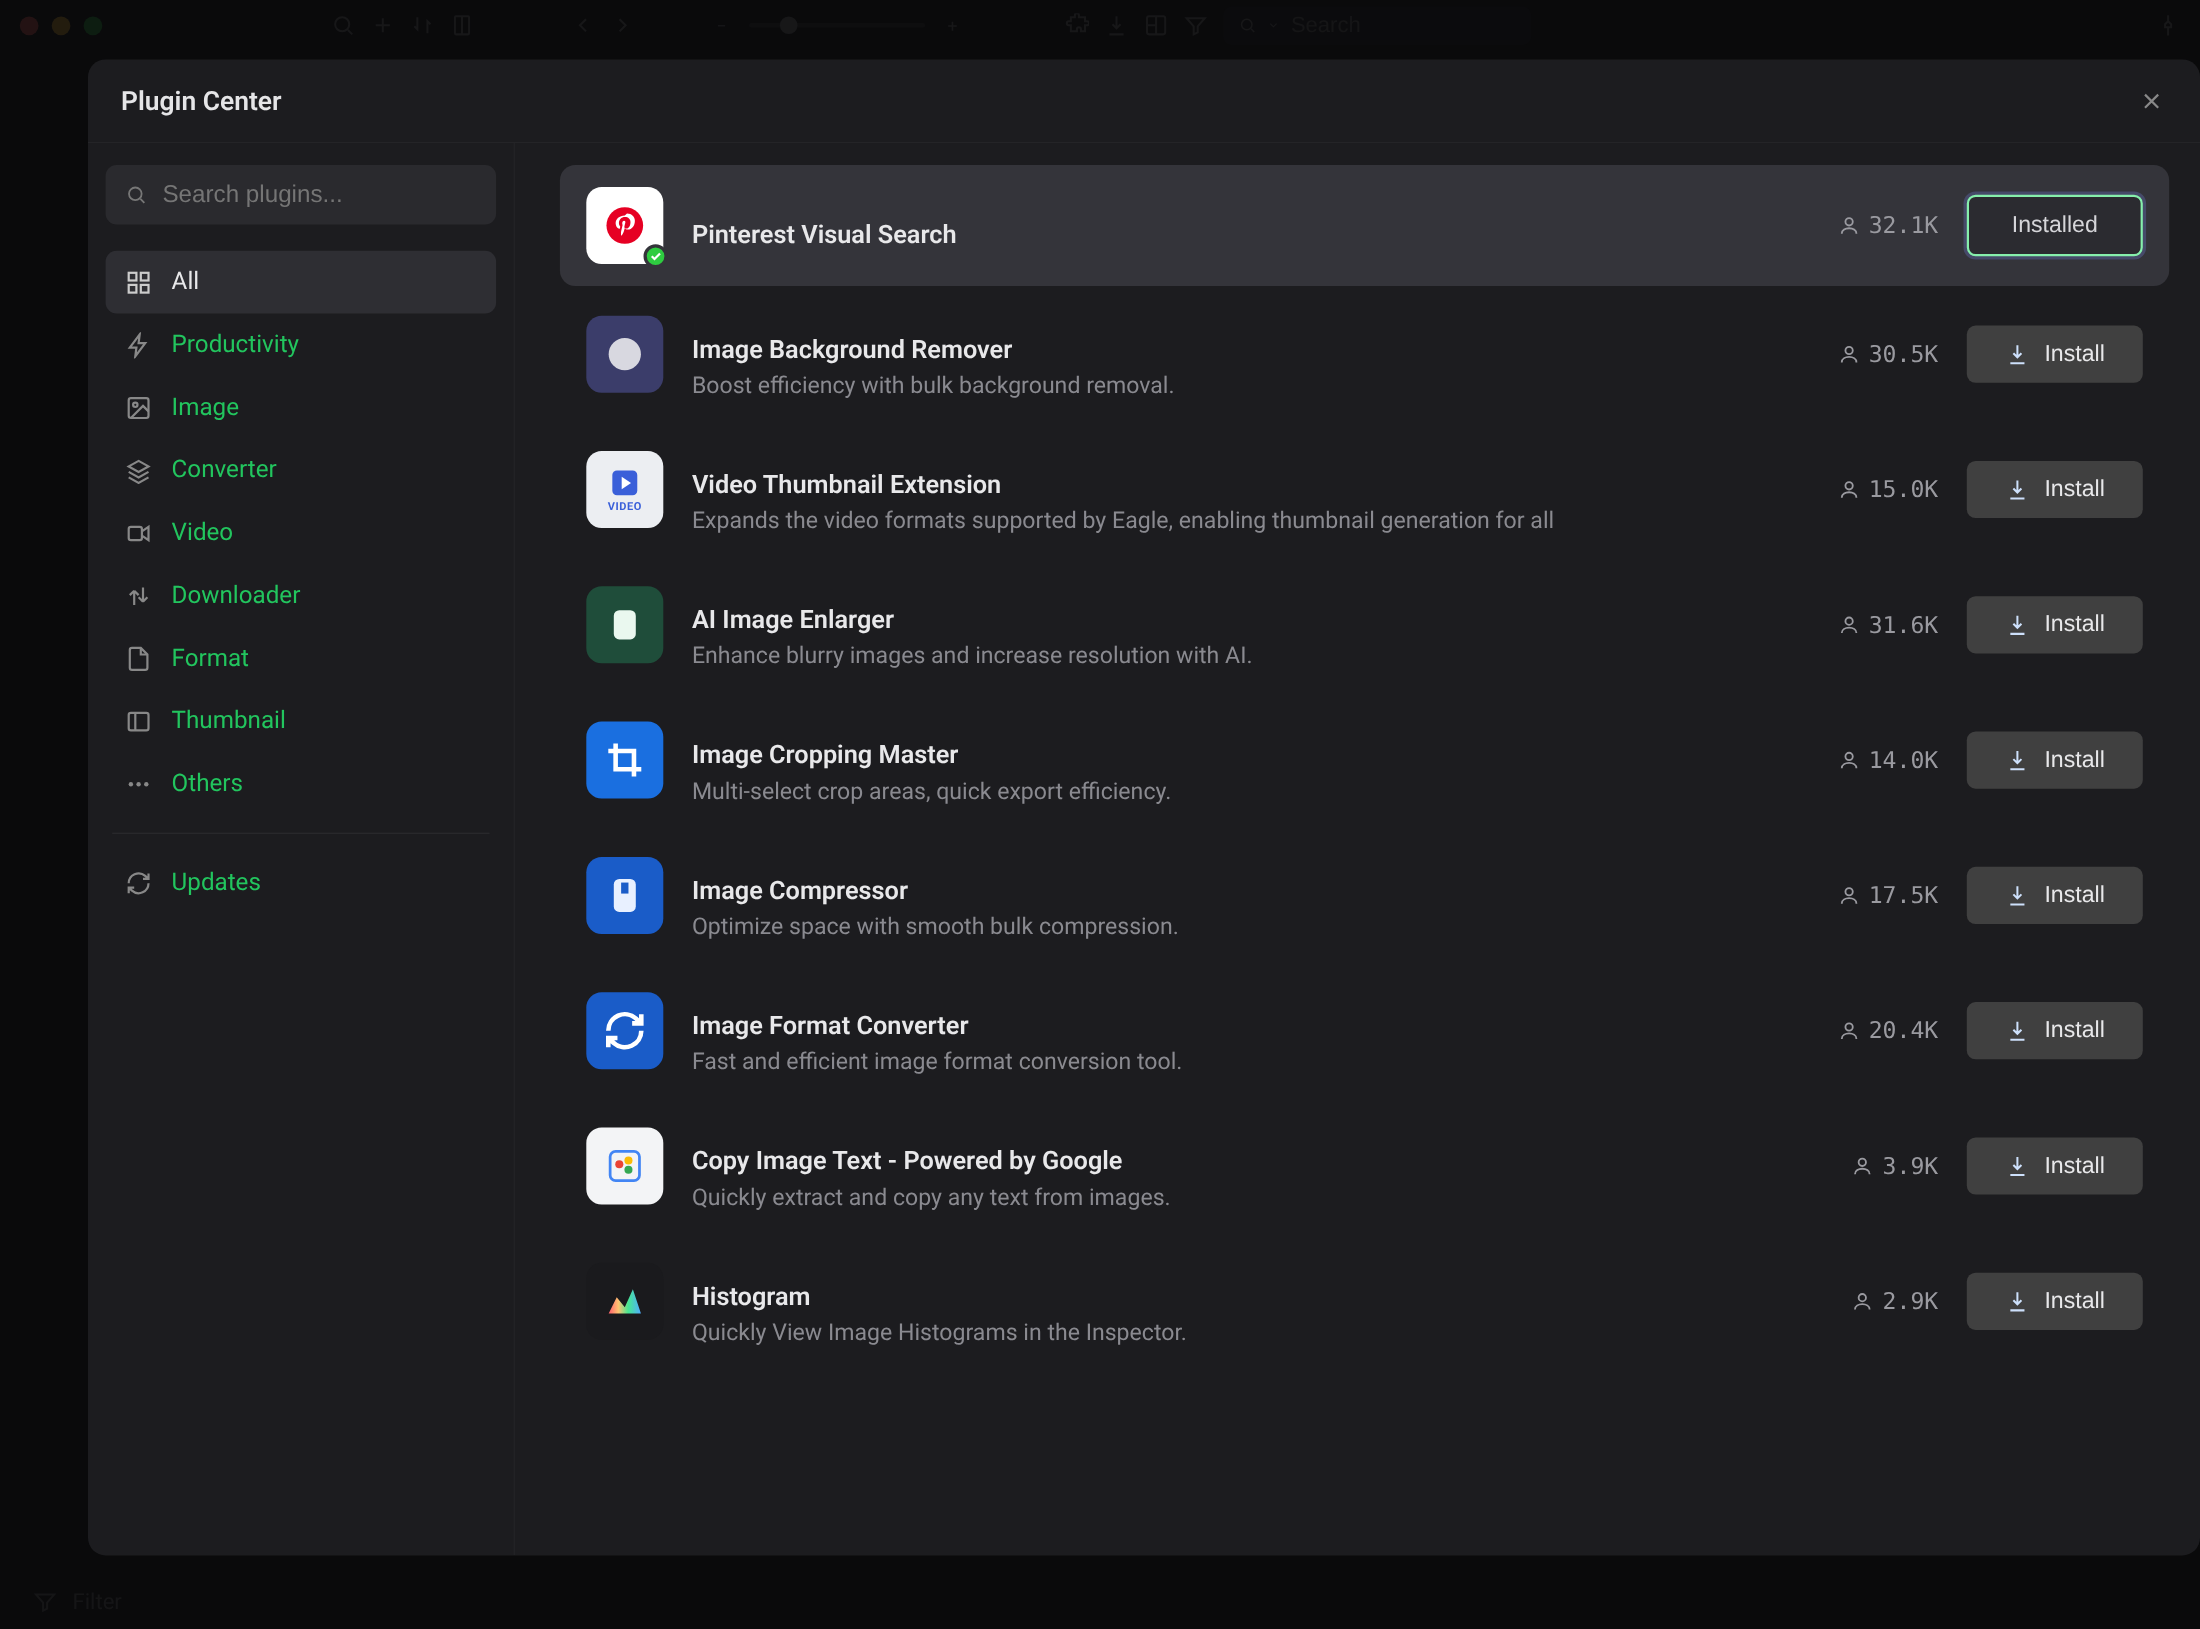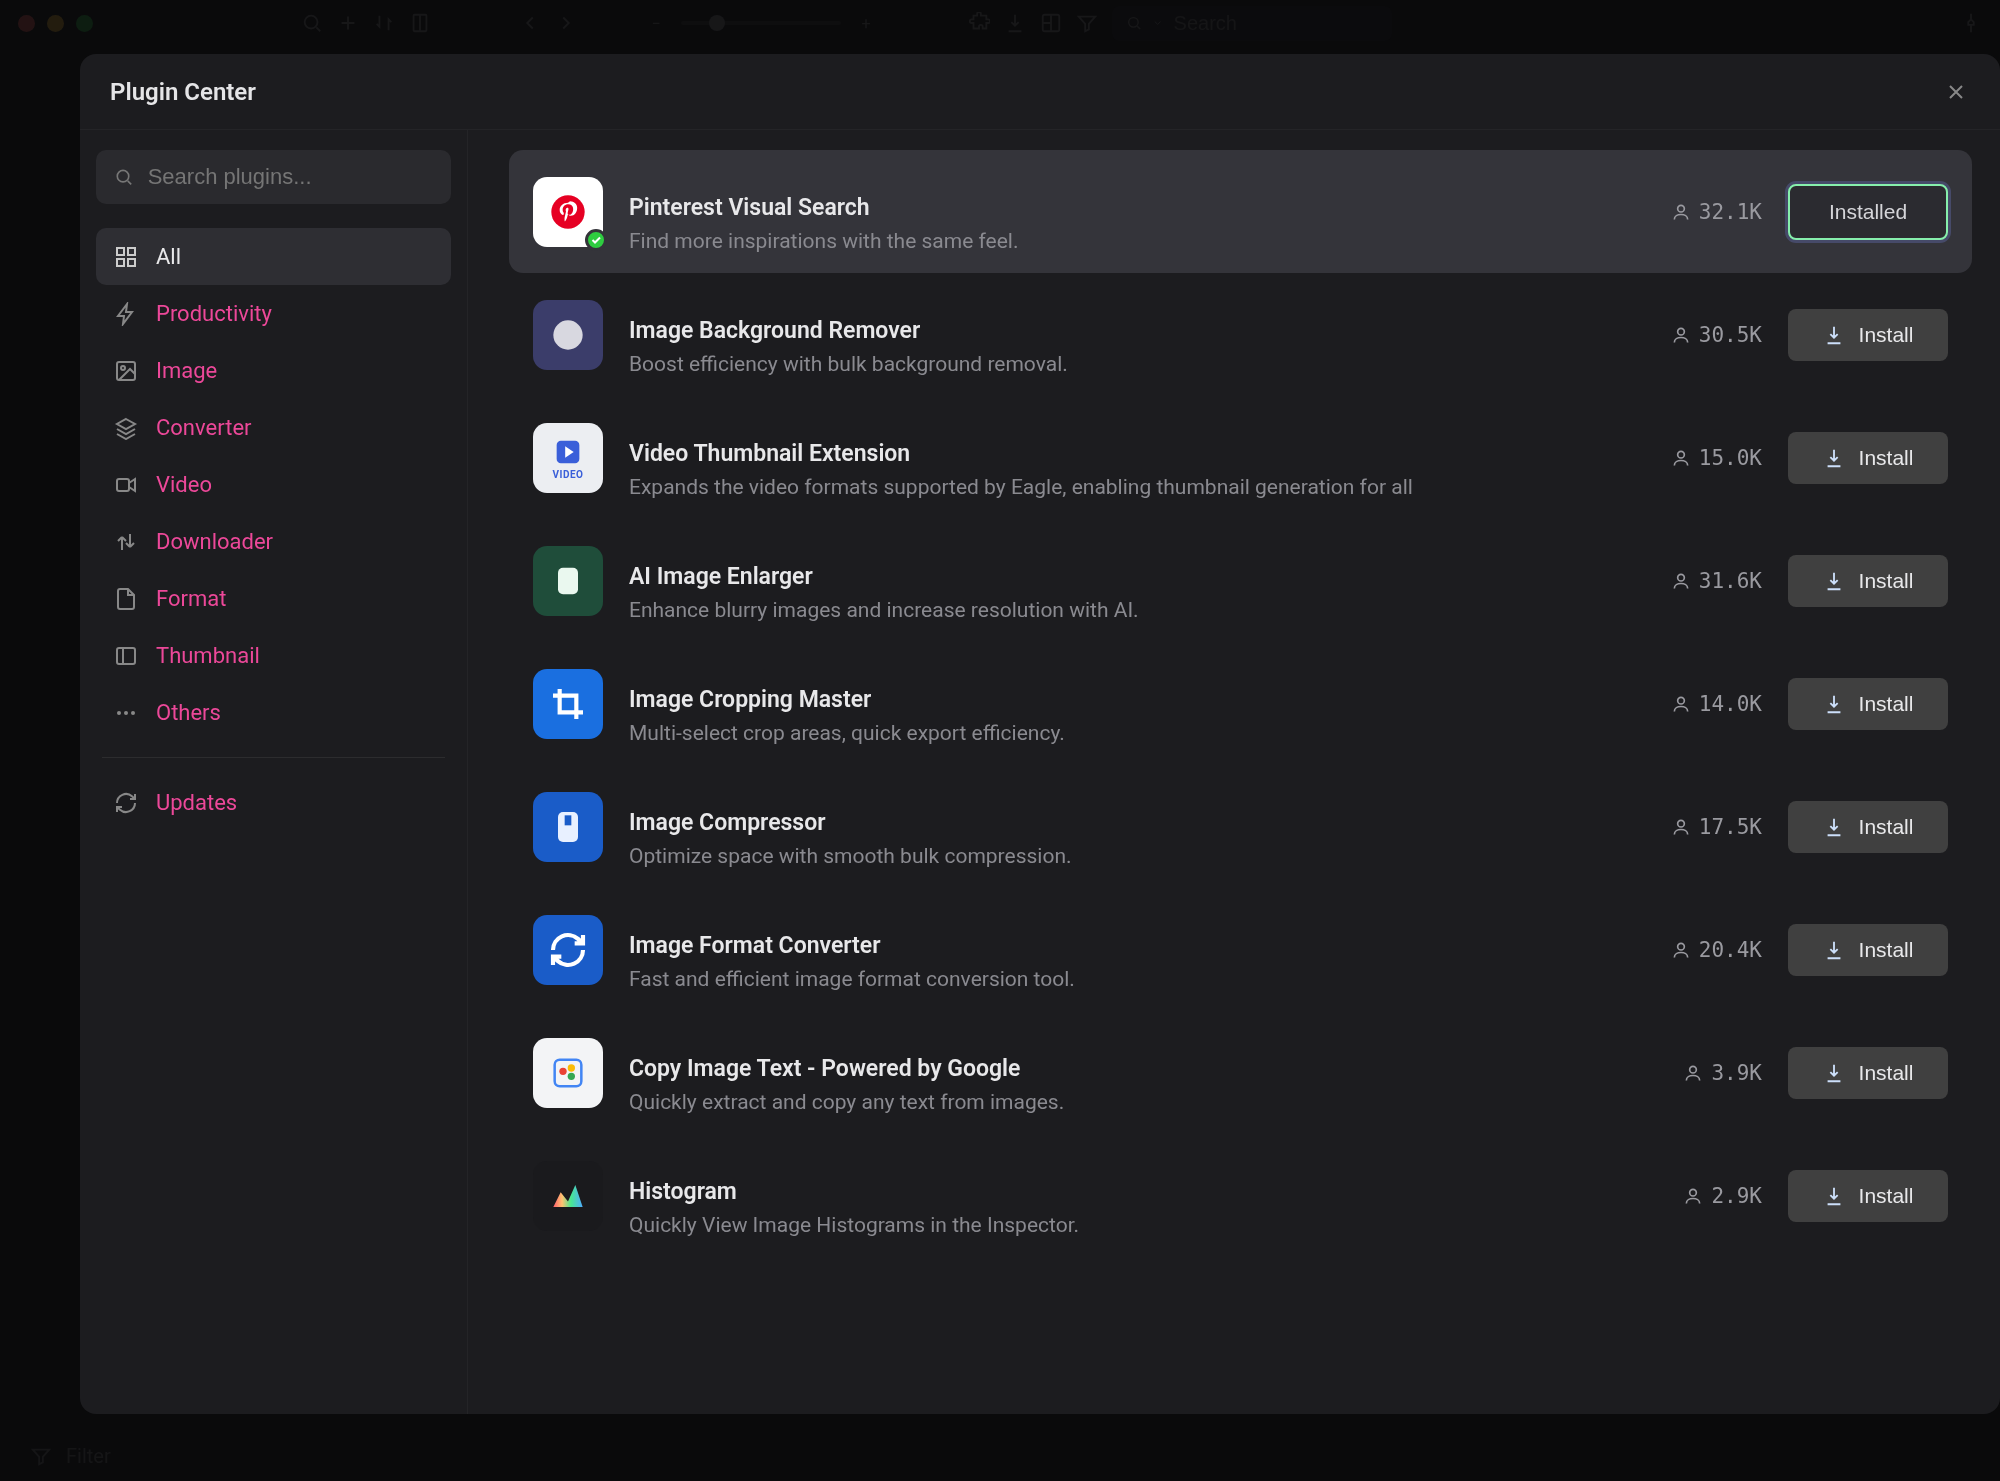--- a/index.html
+++ b/index.html
@@ -76,21 +76,21 @@
   background: #2a2a2e; border-radius: 10px; padding: 14px 18px;
   color: #888; margin-bottom: 18px;
 }
 .sidebar-search svg { width: 22px; height: 22px; color: #777; }
 .sidebar-search input {
   background: transparent; border: none; outline: none; color: #ccc; font-size: 22px; width: 100%;
 }
 .sidebar-item {
   display: flex; align-items: center; gap: 18px;
   padding: 16px 18px; border-radius: 10px;
-  color: #ec4899; font-size: 22px;
+  color: #22c55e; font-size: 22px;
   cursor: pointer;
 }
 .sidebar-item.active { background: #2e2e33; color: #e8e8ea; }
 .sidebar-item .icon { width: 24px; height: 24px; display:flex; align-items:center; justify-content:center; color:#888;}
 .sidebar-item.active .icon { color: #ccc; }
 .sidebar-divider { height: 1px; background: rgba(255,255,255,0.07); margin: 10px 6px; }
 
 
 .content { flex: 1; overflow-y: auto; padding: 20px 28px 20px 30px; position: relative;}
 .content::-webkit-scrollbar { width: 10px; }
@@ -365,21 +365,20 @@
                 <path d="M12 6.5c-3 0-5 2-5 4.3 0 1.4.7 2.6 1.9 3 .2.1.3 0 .4-.2l.2-.8c0-.2 0-.3-.1-.4-.4-.5-.6-1-.6-1.8 0-1.7 1.3-3.2 3.3-3.2 1.8 0 3 1.1 3 2.8 0 2-1 3.5-2.3 3.5-.7 0-1.2-.6-1-1.3l.5-2c.1-.6-.2-1-.7-1-.6 0-1 .6-1 1.4 0 .5.2.9.2.9l-.8 3.4c-.2 1 0 2.3 0 2.4 0 .1.1.1.2 0 .1 0 1-1.3 1.3-2.4l.5-1.8c.2.5.9.9 1.7.9 2.2 0 3.8-2 3.8-4.8 0-2-1.7-3.9-4.3-3.9Z" fill="#fff"></path>
               </svg>
               <div class="check-badge">
                 <svg viewBox="0 0 24 24" width="12" height="12" fill="none" stroke="#fff" stroke-width="4">
                   <path d="m5 12 5 5L20 7"></path>
                 </svg>
               </div>
             </div>
     <div class="plugin-info">
       <div class="plugin-name">Pinterest Visual Search</div>
-      <div class="plugin-desc">Find more inspirations with the same feel.</div>
     </div>
     <div class="plugin-users">
       <svg viewBox="0 0 24 24" fill="none" stroke="currentColor" stroke-width="2">
                 <circle cx="12" cy="8" r="4"></circle>
                 <path d="M4 21c0-4 4-6 8-6s8 2 8 6"></path>
               </svg>
       <span>32.1K</span>
     </div>
     <button class="plugin-action installed">
       <span>Installed</span>

